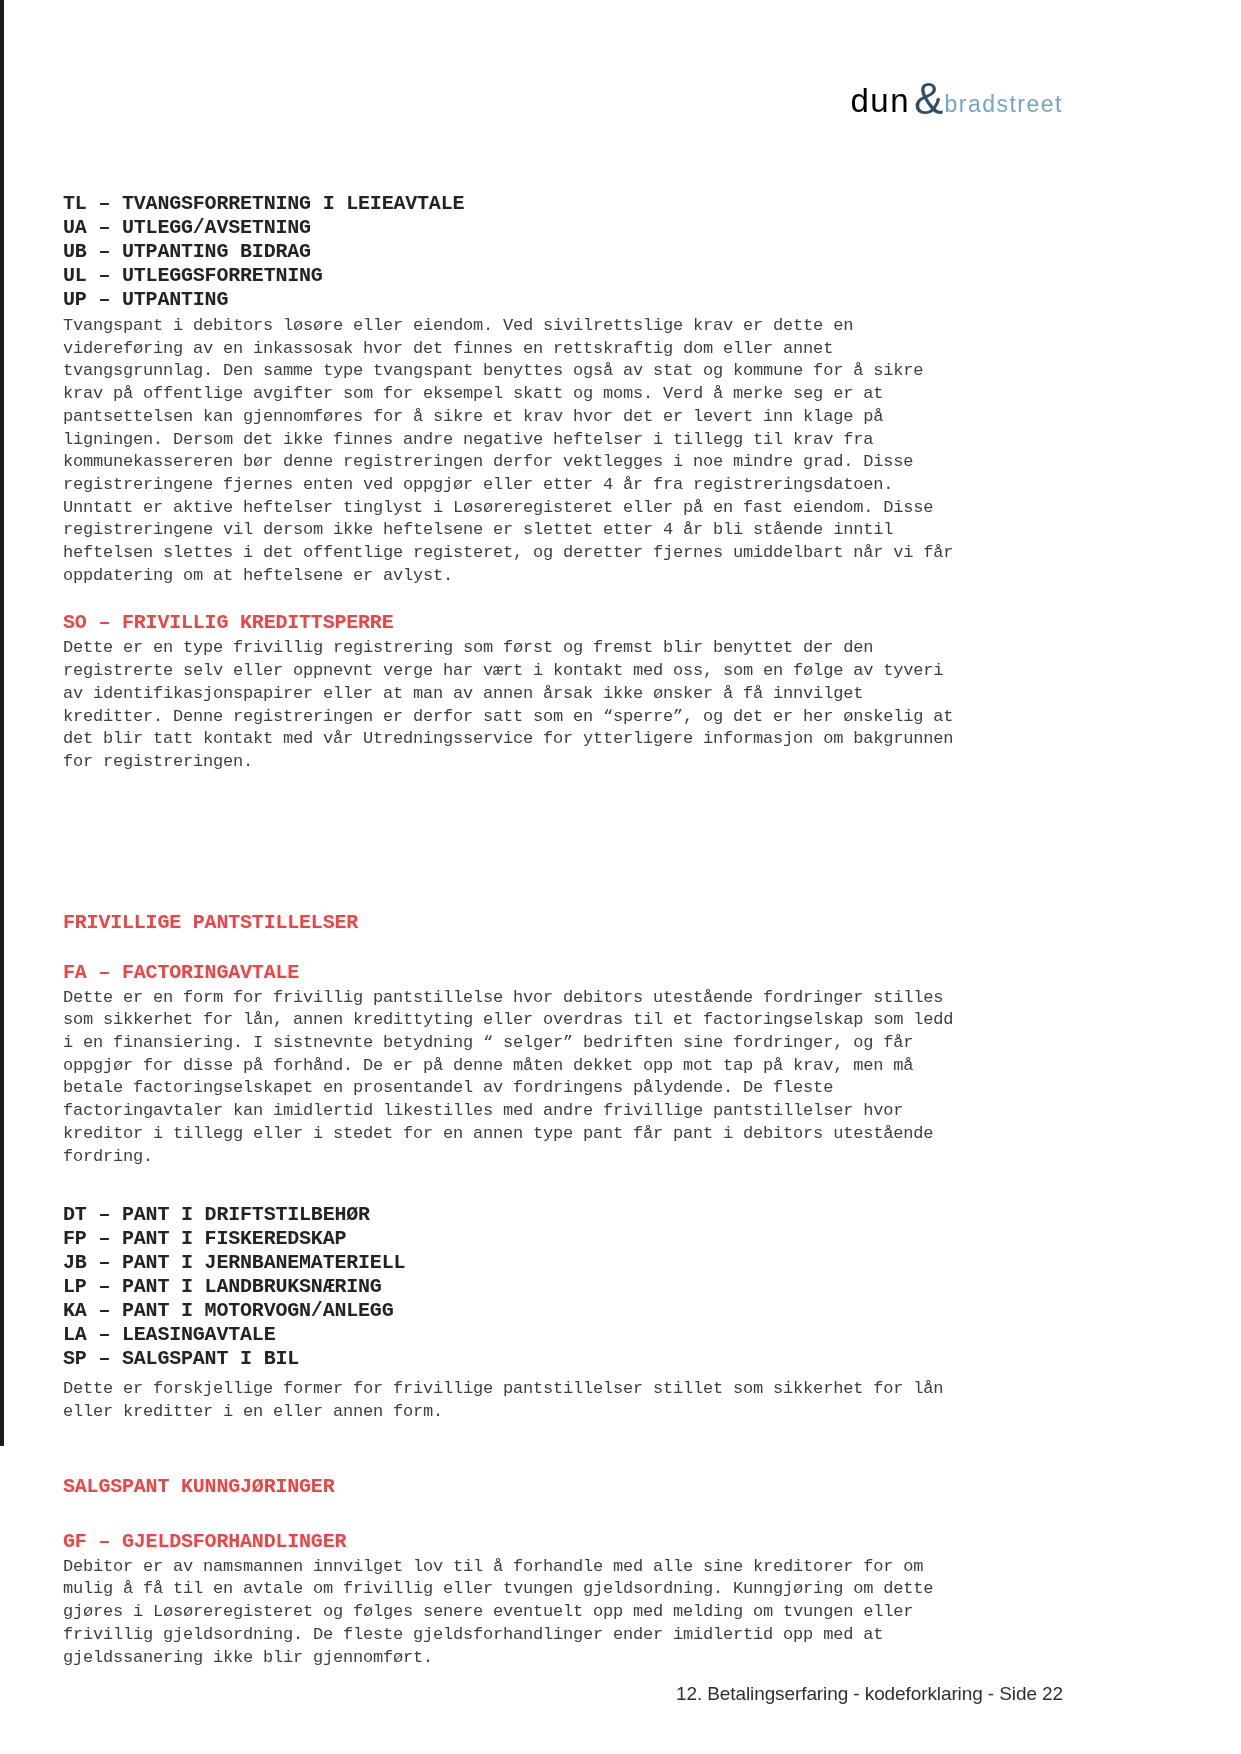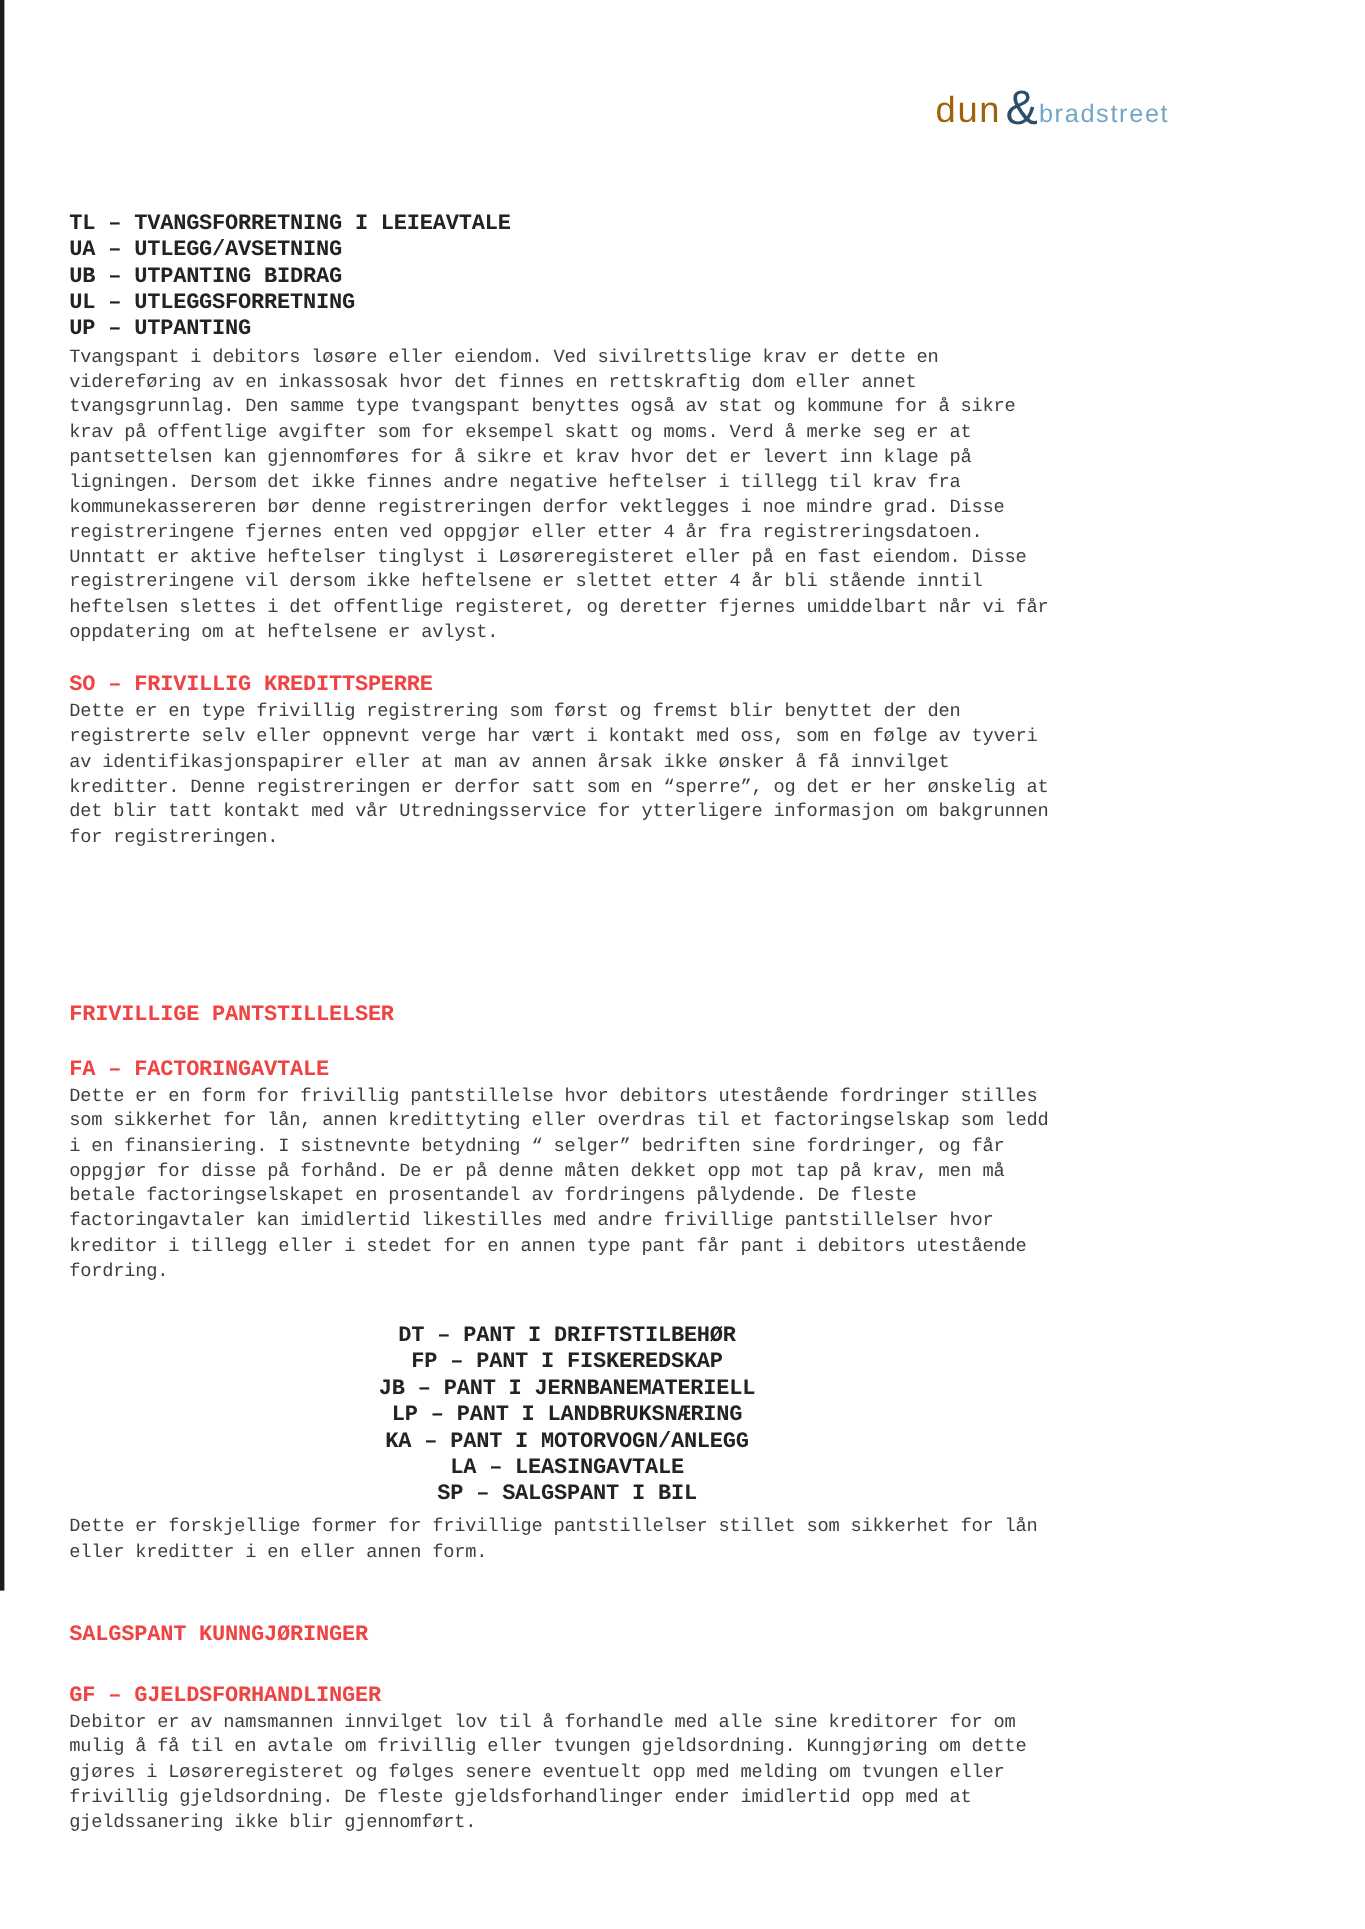--- a/index.html
+++ b/index.html
@@ -29,21 +29,21 @@
     position: absolute;
     top: 72px;
     right: 178px;
     display: flex;
     align-items: baseline;
     white-space: nowrap;
   }
   .logo-dun {
     font-size: 33px;
     font-weight: 400;
-    color: #a16207;
+    color: #000000;
     letter-spacing: 1.5px;
   }
   .logo-amp {
     font-size: 44px;
     font-weight: 400;
     color: #2e4d66;
     margin: 0 1px 0 4px;
     position: relative;
     top: 2px;
   }
@@ -81,21 +81,21 @@
     color: #3e3e3e;
     letter-spacing: -0.2px;
     margin: 0;
   }
   .mt-tvangpara   { margin-top: 3px; }
   .mt-soheading   { margin-top: 24px; }
   .mt-sopara      { margin-top: 2px; }
   .mt-frivillige  { margin-top: 137px; }
   .mt-faheading   { margin-top: 26px; }
   .mt-fapara      { margin-top: 2px; }
-  .mt-codespant   { margin-top: 35px; text-align: center; }
+  .mt-codespant   { margin-top: 35px; }
   .mt-pantpara    { margin-top: 7px; }
   .mt-offentlige  { margin-top: 51px; }
   .mt-gfheading   { margin-top: 31px; }
   .mt-gfpara      { margin-top: 2px; }
   .footer {
     position: absolute;
     top: 1682px;
     right: 178px;
     font-size: 19px;
     line-height: 24px;
@@ -149,14 +149,15 @@
 
     <p class="para mt-pantpara">Dette er forskjellige former for frivillige pantstillelser stillet som sikkerhet for lån eller kreditter i en eller annen form.</p>
 
     <h2 class="heading mt-offentlige">SALGSPANT KUNNGJØRINGER</h2>
 
     <h3 class="heading mt-gfheading">GF – GJELDSFORHANDLINGER</h3>
     <p class="para mt-gfpara">Debitor er av namsmannen innvilget lov til å forhandle med alle sine kreditorer for om mulig å få til en avtale om frivillig eller tvungen gjeldsordning. Kunngjøring om dette gjøres i Løsøreregisteret og følges senere eventuelt opp med melding om tvungen eller frivillig gjeldsordning. De fleste gjeldsforhandlinger ender imidlertid opp med at gjeldssanering ikke blir gjennomført.</p>
 
   </div>
 
+  <div class="footer">12. Betalingserfaring - kodeforklaring - Side 22</div>
 
 </div>
 
 </body></html>

